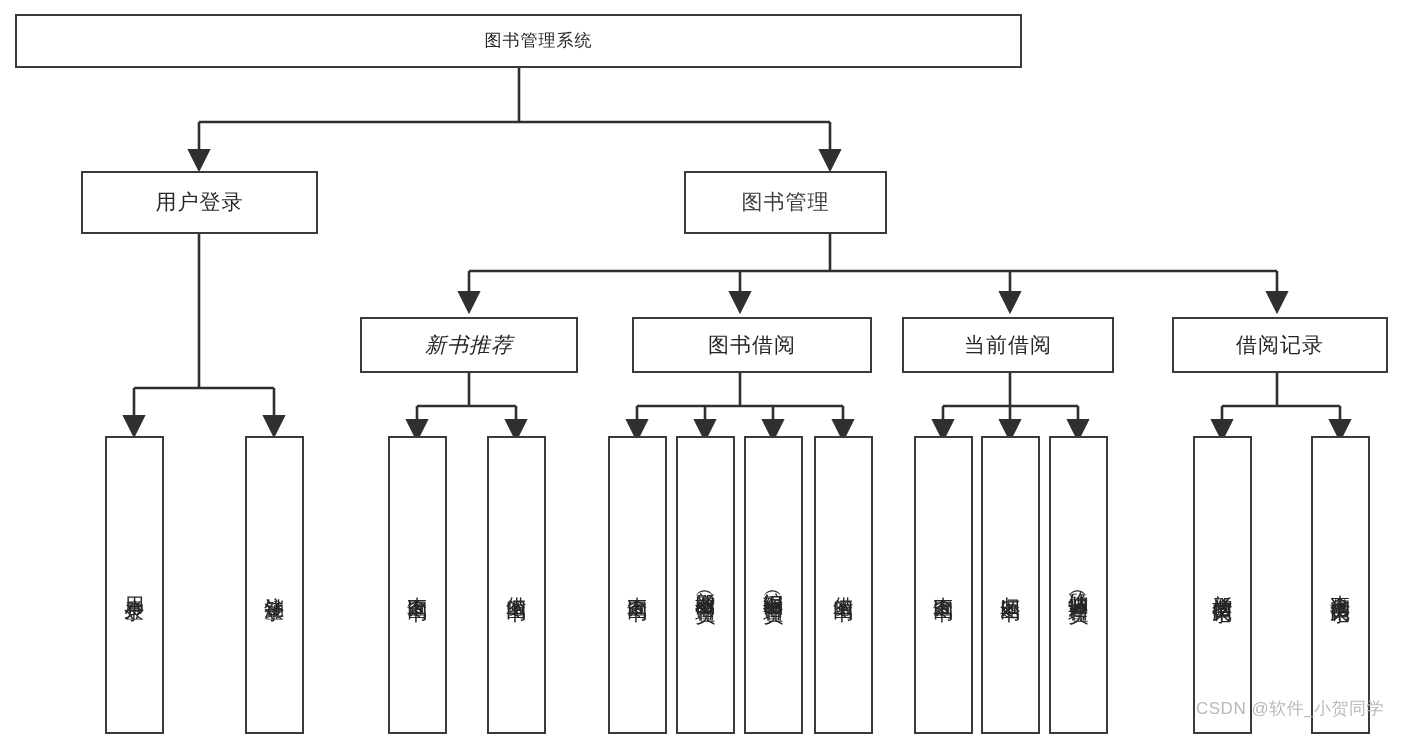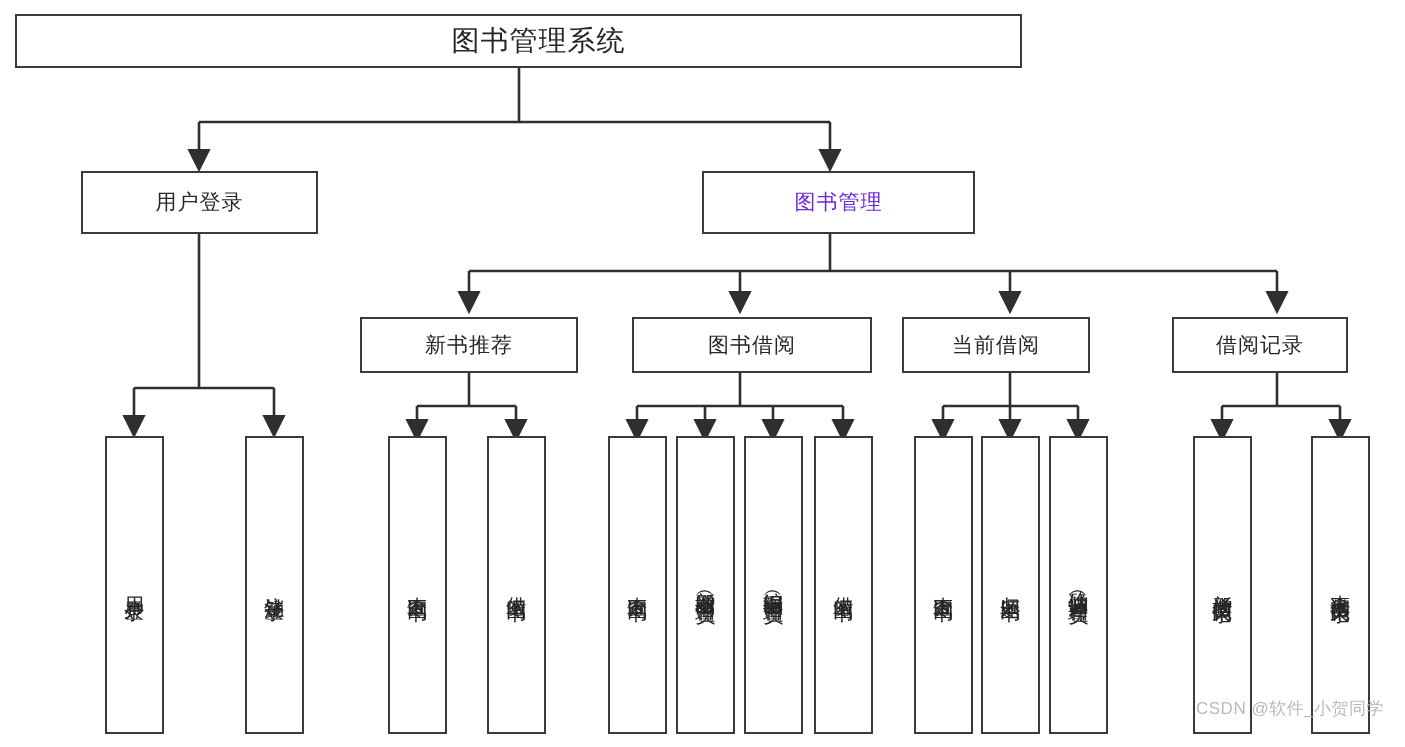--- a/index.html
+++ b/index.html
@@ -42,21 +42,21 @@
     display: block;
     text-align: center;
     line-height: 1.18;
     white-space: nowrap;
   }
   .node.horiz .node-label {
     font-size: 21px;
     letter-spacing: 1px;
   }
   .node.root .node-label {
-    font-size: 28px;
+    font-size: 17px;
     letter-spacing: 1px;
     margin-left: 40px;
   }
   .node.vert {
     align-items: center;
     justify-content: center;
   }
   .node.vert .node-label {
     writing-mode: vertical-rl;
     text-orientation: upright;
@@ -129,34 +129,34 @@
     </g>
   </svg>
 
   <div class="node root horiz" id="node-root" style="left: 15px; top: 14px; width: 1007px; height: 54px; border-color: rgb(58, 58, 58); color: rgb(38, 38, 38);">
     <span class="node-label">图书管理系统</span>
   </div>
 
   <div class="node horiz" id="node-l1-0" style="left: 81px; top: 171px; width: 237px; height: 63px; border-color: rgb(58, 58, 58); color: rgb(38, 38, 38);">
     <span class="node-label">用户登录</span>
   </div>
-  <div class="node horiz" id="node-l1-1" style="left: 702px; top: 171px; width: 273px; height: 63px; border-color: rgb(58, 58, 58); color: #6d28d9;">
+  <div class="node horiz" id="node-l1-1" style="left: 684px; top: 171px; width: 203px; height: 63px; border-color: rgb(58, 58, 58); color: #404040;">
     <span class="node-label">图书管理</span>
   </div>
 
-  <div class="node horiz" id="node-l2-0" style="left: 360px; top: 317px; width: 218px; height: 56px; border-color: rgb(58, 58, 58); color: rgb(38, 38, 38);">
+  <div class="node horiz" id="node-l2-0" style="left: 360px; top: 317px; width: 218px; height: 56px; border-color: rgb(58, 58, 58); color: rgb(38, 38, 38); font-style: italic;">
     <span class="node-label">新书推荐</span>
   </div>
   <div class="node horiz" id="node-l2-1" style="left: 632px; top: 317px; width: 240px; height: 56px; border-color: rgb(58, 58, 58); color: rgb(38, 38, 38);">
     <span class="node-label">图书借阅</span>
   </div>
-  <div class="node horiz" id="node-l2-2" style="left: 902px; top: 317px; width: 188px; height: 56px; border-color: rgb(58, 58, 58); color: rgb(38, 38, 38);">
+  <div class="node horiz" id="node-l2-2" style="left: 902px; top: 317px; width: 212px; height: 56px; border-color: rgb(58, 58, 58); color: rgb(38, 38, 38);">
     <span class="node-label">当前借阅</span>
   </div>
-  <div class="node horiz" id="node-l2-3" style="left: 1172px; top: 317px; width: 176px; height: 56px; border-color: rgb(58, 58, 58); color: rgb(38, 38, 38);">
+  <div class="node horiz" id="node-l2-3" style="left: 1172px; top: 317px; width: 216px; height: 56px; border-color: rgb(58, 58, 58); color: rgb(38, 38, 38);">
     <span class="node-label">借阅记录</span>
   </div>
 
   <div class="node vert" id="node-leaf-0" style="left: 105px; top: 436px; width: 59px; height: 298px; border-color: rgb(58, 58, 58); color: rgb(38, 38, 38);">
     <span class="node-label">用户登录</span>
   </div>
   <div class="node vert" id="node-leaf-1" style="left: 245px; top: 436px; width: 59px; height: 298px; border-color: rgb(58, 58, 58); color: rgb(38, 38, 38);">
     <span class="node-label">注销登录</span>
   </div>
   <div class="node vert" id="node-leaf-2" style="left: 388px; top: 436px; width: 59px; height: 298px; border-color: rgb(58, 58, 58); color: rgb(38, 38, 38);">

